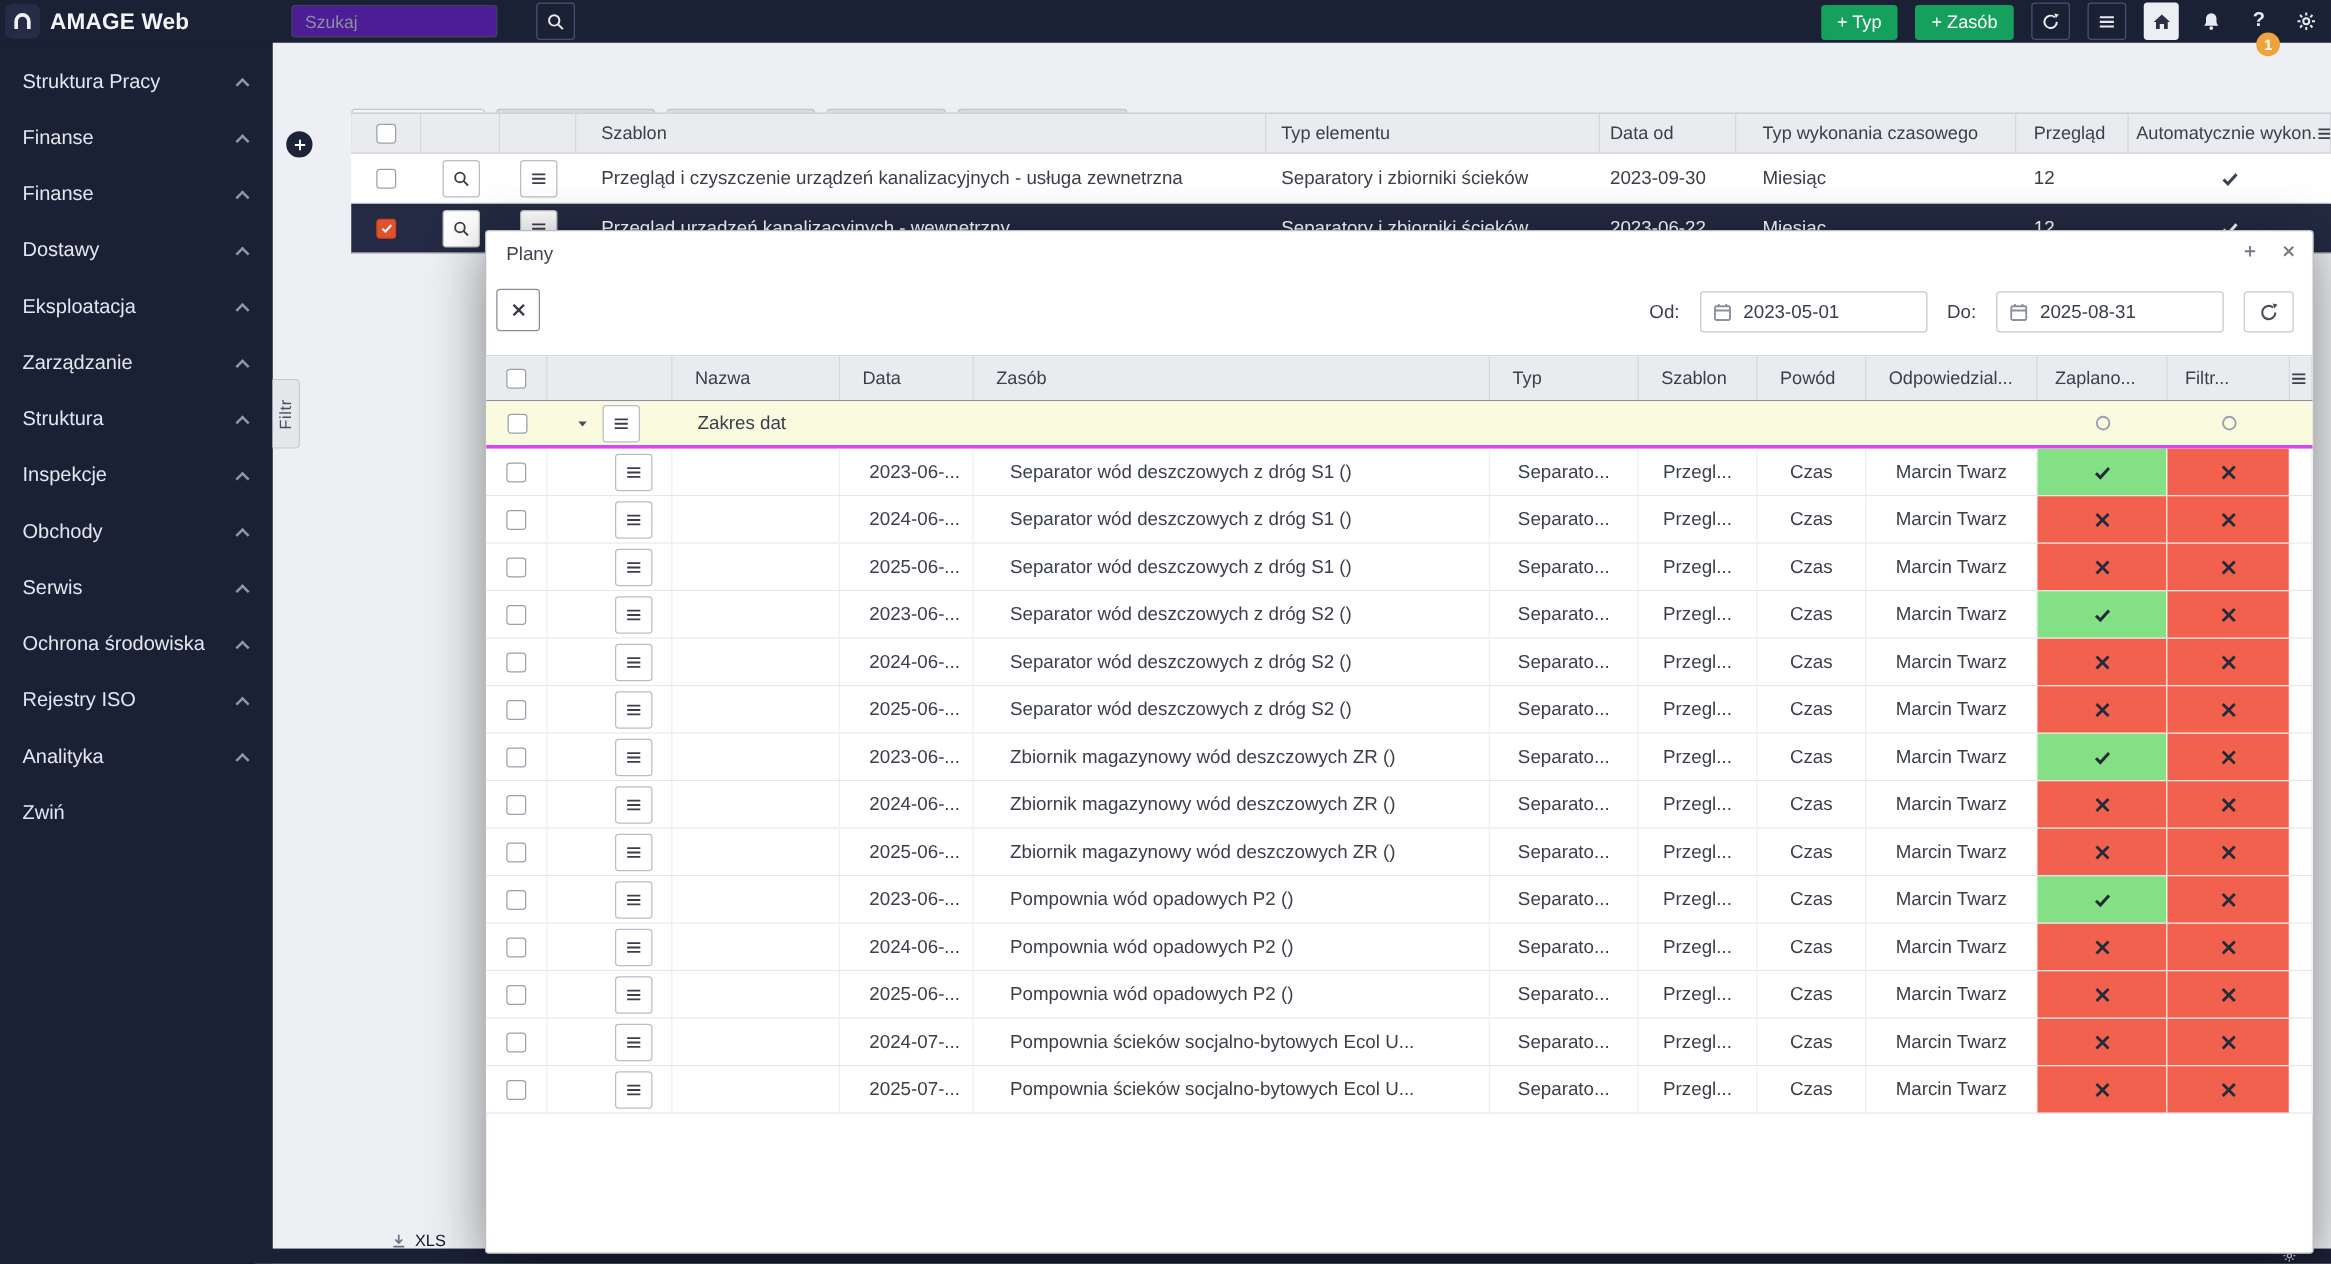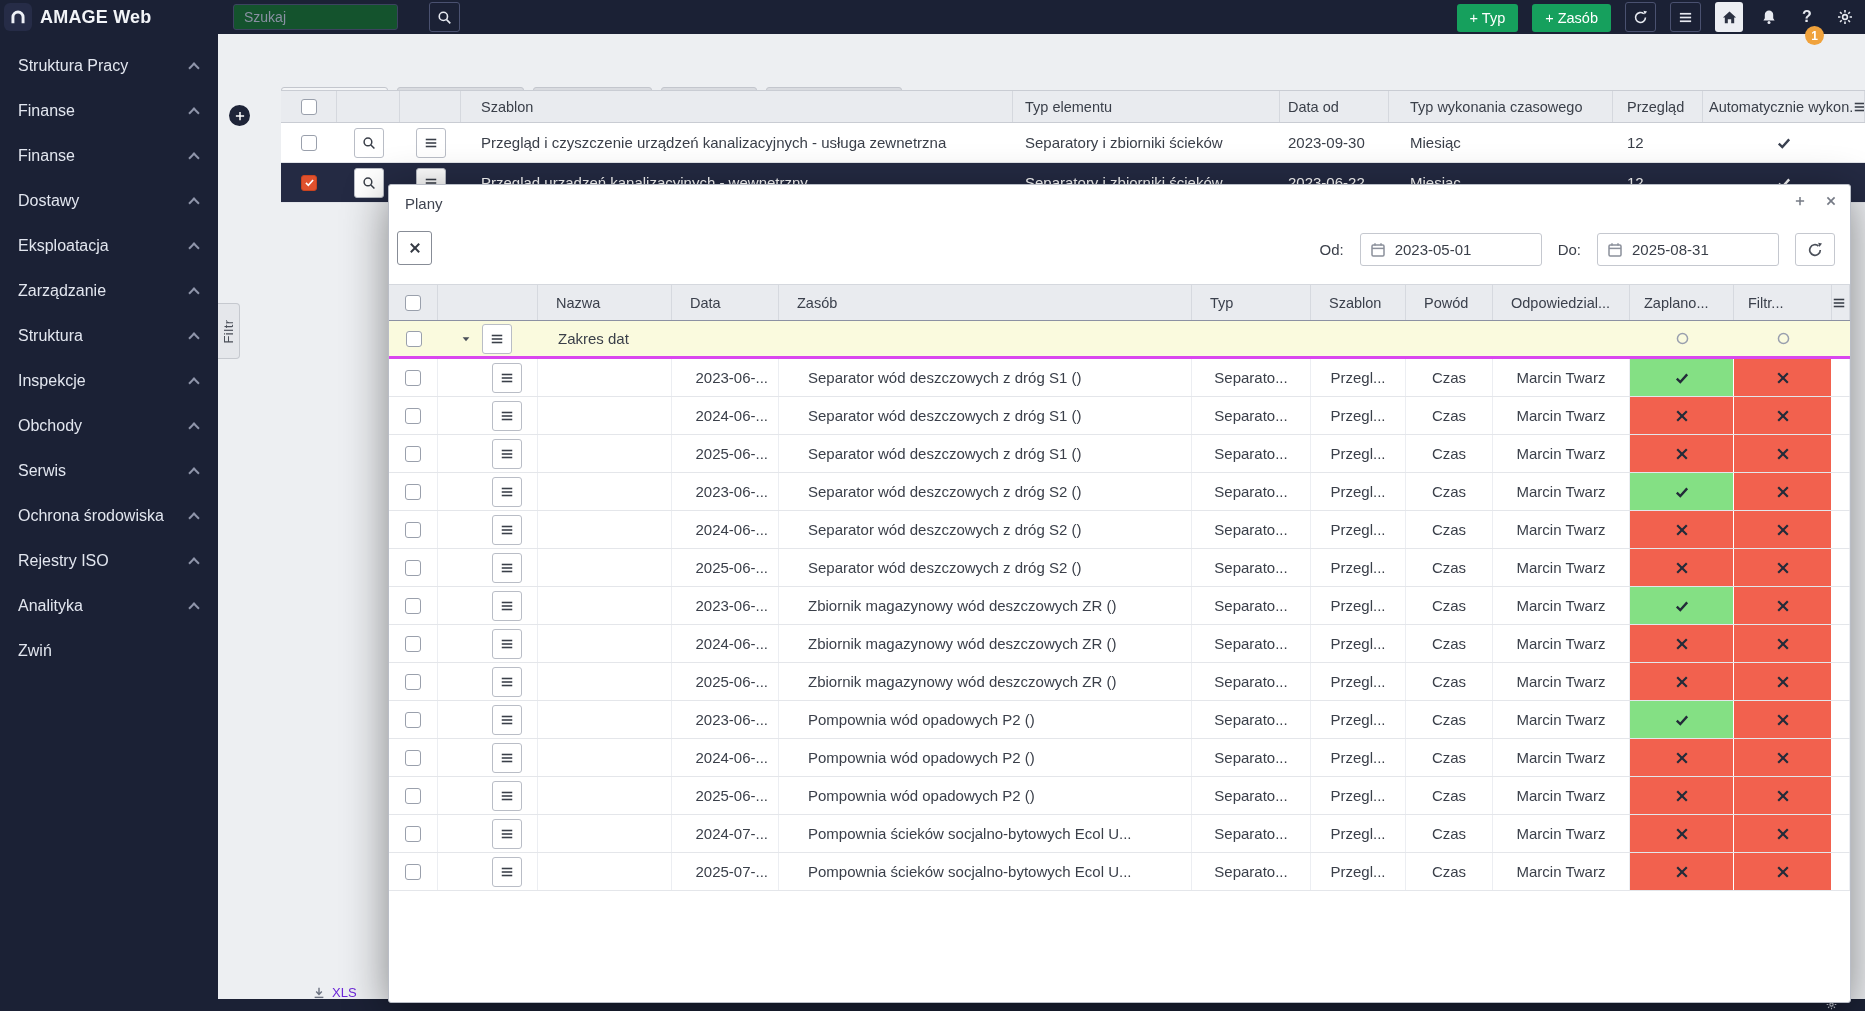--- a/index.html
+++ b/index.html
@@ -4,21 +4,21 @@
 <style>
   html,body{margin:0;padding:0;background:#cfd2d8;font-family:"Liberation Sans","DejaVu Sans",sans-serif;}
   *{box-sizing:border-box;}
   .app{position:relative;width:1865px;height:1011px;overflow:hidden;background:#1b2135;}
 
   
   .topbar{position:absolute;left:0;top:0;width:1865px;height:34px;background:#1b2135;z-index:40;}
   .logo{position:absolute;left:4px;top:3px;width:28px;height:28px;border-radius:6px;background:#262c47;display:flex;align-items:center;justify-content:center;color:#eef1f7;}
   .logo svg{width:18px;height:18px;}
   .app-title{position:absolute;left:40px;top:0;height:34px;line-height:34px;color:#f2f4f8;font-size:18px;font-weight:bold;letter-spacing:.2px;}
-  .search-input{position:absolute;left:233px;top:4px;width:165px;height:26px;background:#14532d;border:1px solid #3c435f;border-radius:3px;color:#cfd3de;font-size:14px;padding:0 10px;outline:none;font-family:inherit;}
+  .search-input{position:absolute;left:233px;top:4px;width:165px;height:26px;background:#4c1d95;border:1px solid #3c435f;border-radius:3px;color:#cfd3de;font-size:14px;padding:0 10px;outline:none;font-family:inherit;}
   .search-input::placeholder{color:#8a90a3;}
   .tb-btn{display:flex;align-items:center;justify-content:center;background:transparent;border:none;color:#e7eaf1;cursor:pointer;padding:0;}
   .tb-btn.outline{width:31px;height:30px;border:1px solid #4a5170;border-radius:3px;}
   .tb-btn.light{width:28px;height:30px;background:#eceef3;border-radius:3px;color:#2b3142;}
   .tb-btn.flat{width:24px;height:30px;}
   .search-btn{position:absolute;left:429px;top:2px;}
   .tb-btn svg{width:15px;height:15px;}
   .tb-btn.flat svg{width:16px;height:16px;}
   .tb-right{position:absolute;right:8px;top:2px;height:30px;display:flex;align-items:flex-end;gap:14px;}
   .btn-green{height:28px;padding:0 13px;background:#16a05d;color:#fff;border:none;border-radius:3px;font-size:14.5px;font-family:inherit;cursor:pointer;white-space:nowrap;}
@@ -67,21 +67,21 @@
   .mw-auto.ok .auto-ic{display:block;color:#3a4150;}
   .mrow.selected .mw-auto.ok .auto-ic{color:#fff;}
 
   .checkbox{width:16px;height:16px;border:1px solid #9aa0ac;border-radius:3px;background:#fff;display:flex;align-items:center;justify-content:center;cursor:pointer;flex-shrink:0;}
   .checkbox svg{width:11px;height:11px;color:#fff;display:none;}
   .checkbox.checked{background:#e0512d;border-color:#c9431f;}
   .checkbox.checked svg{display:block;}
   .row-btn{width:30px;height:30px;background:#fff;border:1px solid #b9bdc6;border-radius:3px;display:flex;align-items:center;justify-content:center;cursor:pointer;color:#3a3f49;flex-shrink:0;}
   .row-btn svg{width:14px;height:14px;}
 
-  .xls{position:absolute;left:94px;top:951px;display:flex;align-items:center;gap:6px;color:#6d28d9;font-size:13px;cursor:pointer;}
+  .xls{position:absolute;left:94px;top:951px;display:flex;align-items:center;gap:6px;color:#0f172a;font-size:13px;cursor:pointer;}
   .xls svg{width:14px;height:14px;color:#6b7280;}
 
   .statusbar{position:absolute;left:0;right:0;top:999px;height:12px;background:#1b2135;z-index:5;}
   .sb-gear{position:absolute;right:28px;top:0;width:11px;height:11px;color:#cfd3de;}
 
   
   .modal{position:absolute;left:388px;top:184px;width:1463px;height:819px;background:#fff;border:1px solid #b9bdc6;border-radius:3px;box-shadow:0 10px 45px rgba(0,0,0,.45);z-index:100;}
   .modal-title{position:absolute;left:16px;top:10px;font-size:15px;color:#3f4450;}
   .win-controls{position:absolute;right:13px;top:10px;display:flex;gap:19px;color:#757a85;}
   .win-controls svg{width:12px;height:12px;cursor:pointer;}

